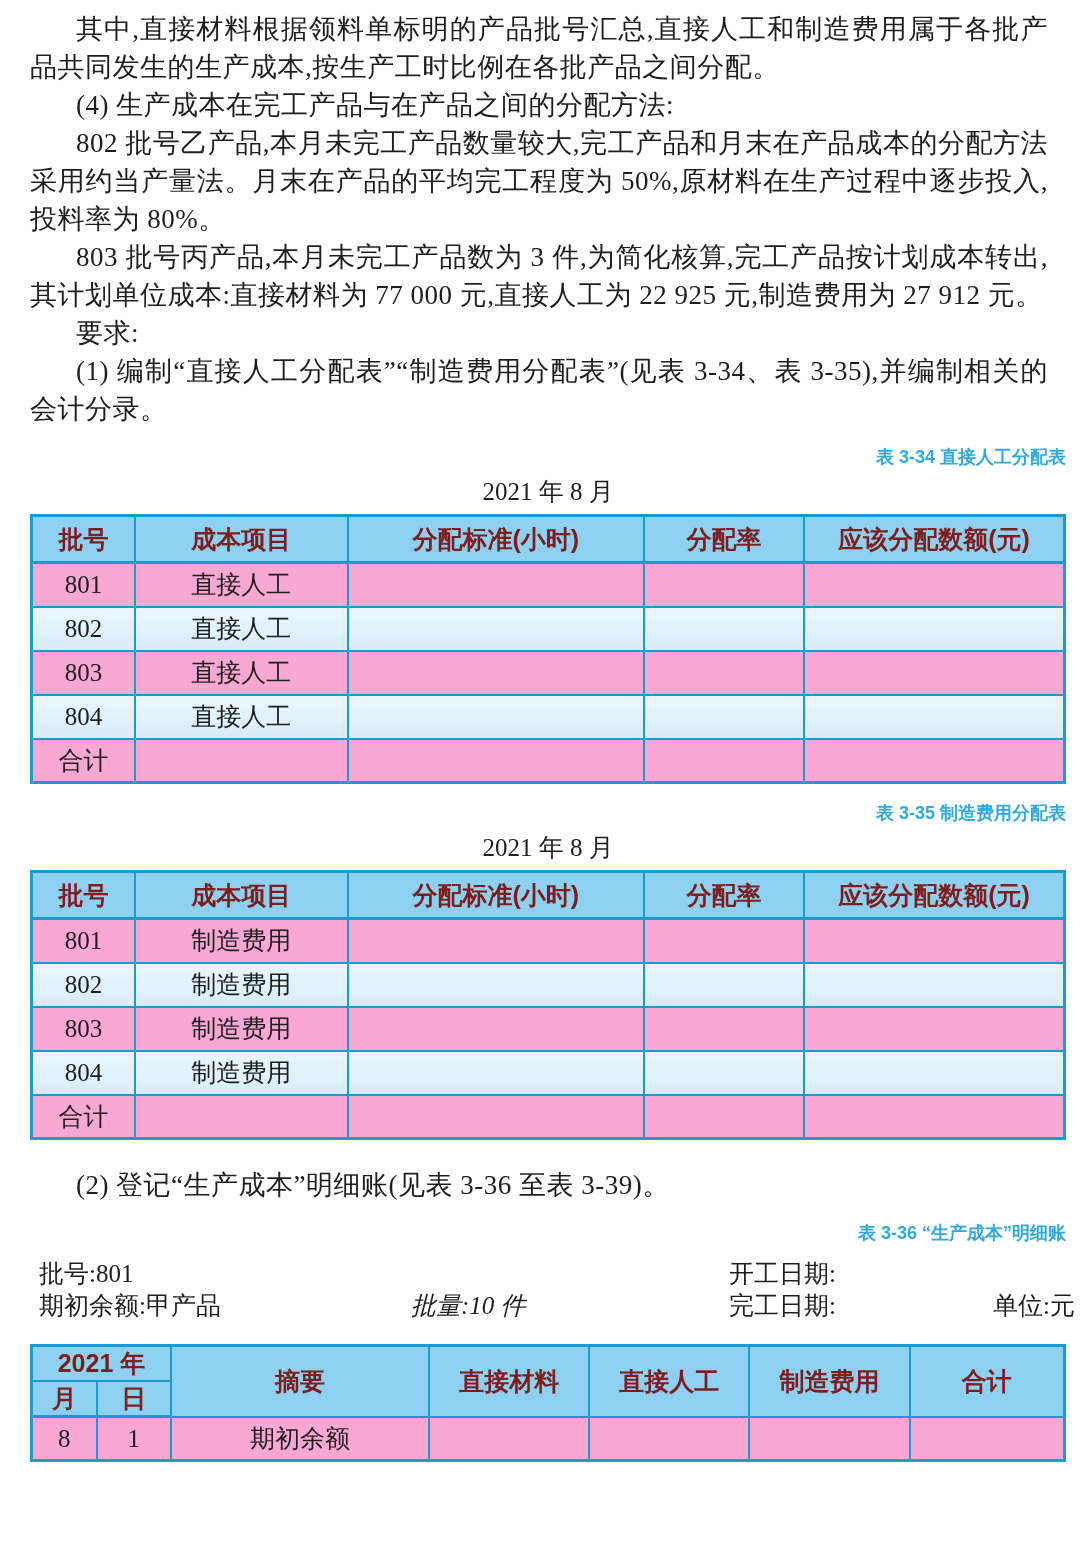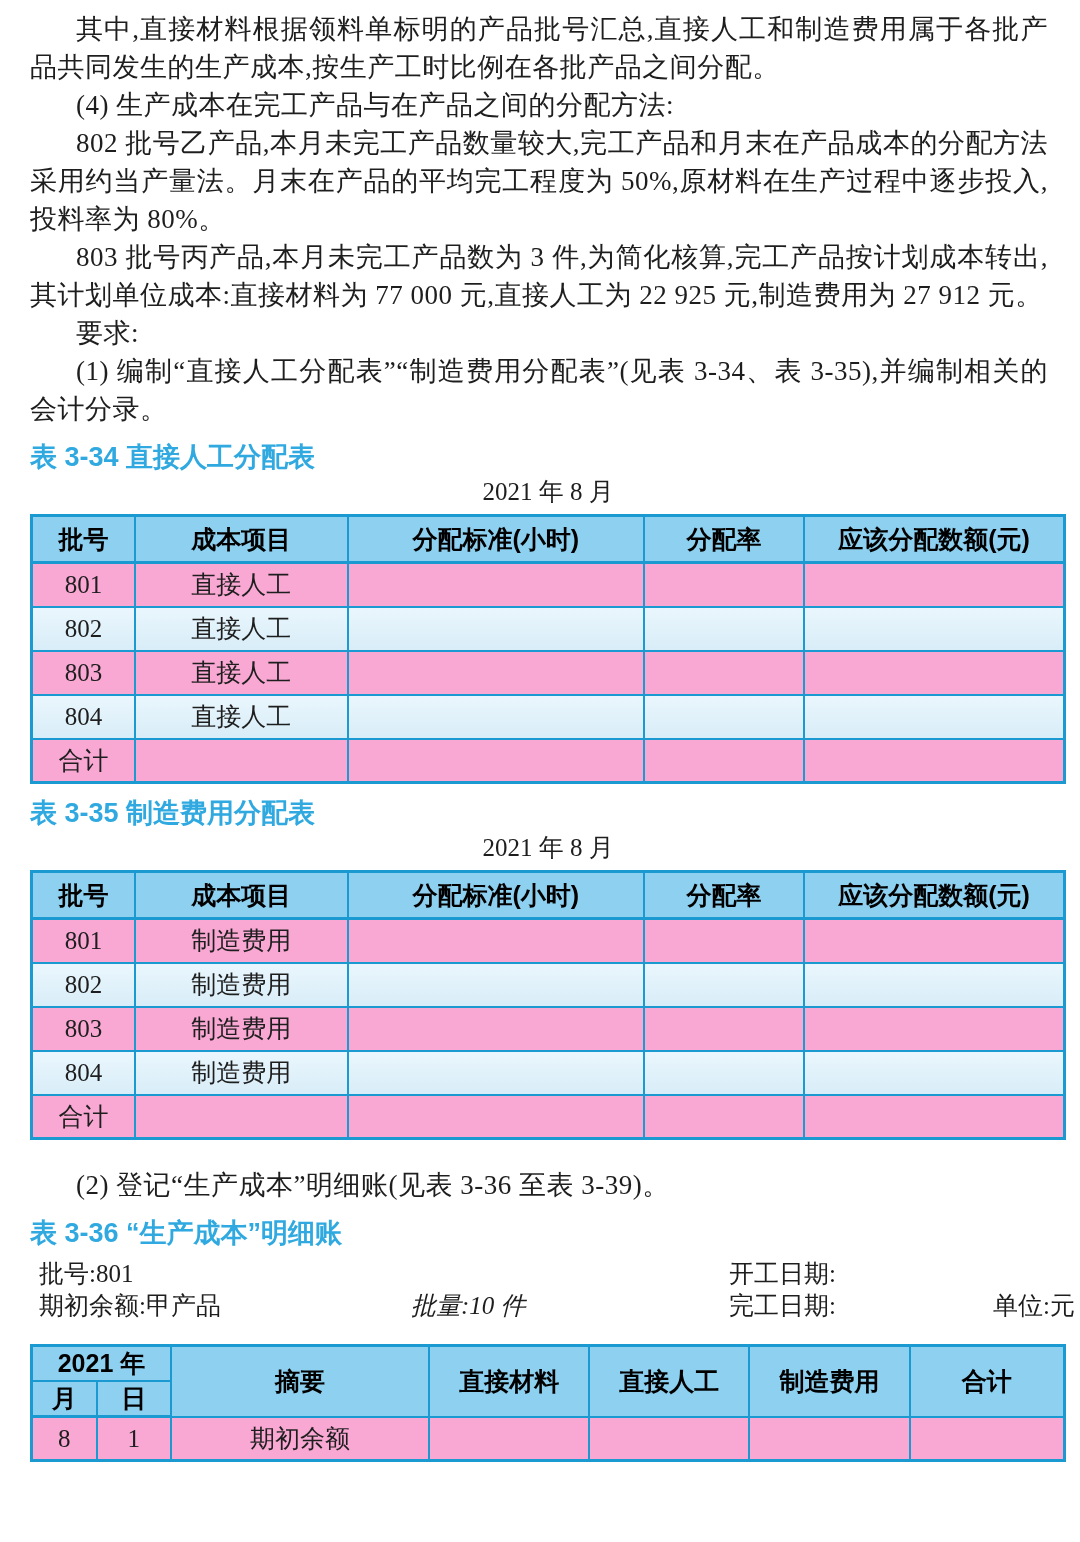--- a/index.html
+++ b/index.html
@@ -19,24 +19,24 @@
     font-size: 27px;
     line-height: 38px;
     text-align: justify;
     text-indent: 1.7em;
     letter-spacing: 0.5px;
   }
 
   
   .tbl-title {
     width: 1036px; margin: 12px 0 0 30px;
-    text-align: left;
+    text-align: right;
     font-family: "Liberation Sans", "DejaVu Sans", sans-serif;
     font-weight: bold;
-    font-size: 27px; line-height: 34px;
+    font-size: 18px; line-height: 34px;
     color: #2fa9df;
   }
   .tbl-subtitle {
     width: 1036px; margin: 2px 0 6px 30px;
     text-align: center;
     font-size: 25px; line-height: 32px;
     color: #1e1e1e;
   }
 
   
@@ -44,21 +44,21 @@
     width: 1036px; margin-left: 30px;
     border-collapse: collapse;
     table-layout: fixed;
     border: 3px solid #1b9ad2;
   }
   table.blue-tbl th {
     background: #8dd0f0;
     font-family: "Liberation Sans", "DejaVu Sans", sans-serif;
     font-weight: bold;
     font-size: 25px;
-    color: #000000;
+    color: #7f1d1d;
     border: 2px solid #1b9ad2;
     border-bottom: 3px solid #1b9ad2;
     height: 47px;
     text-align: center;
     padding: 0 4px;
   }
   table.blue-tbl td {
     font-size: 25px;
     border: 2px solid #1b9ad2;
     height: 44px;

